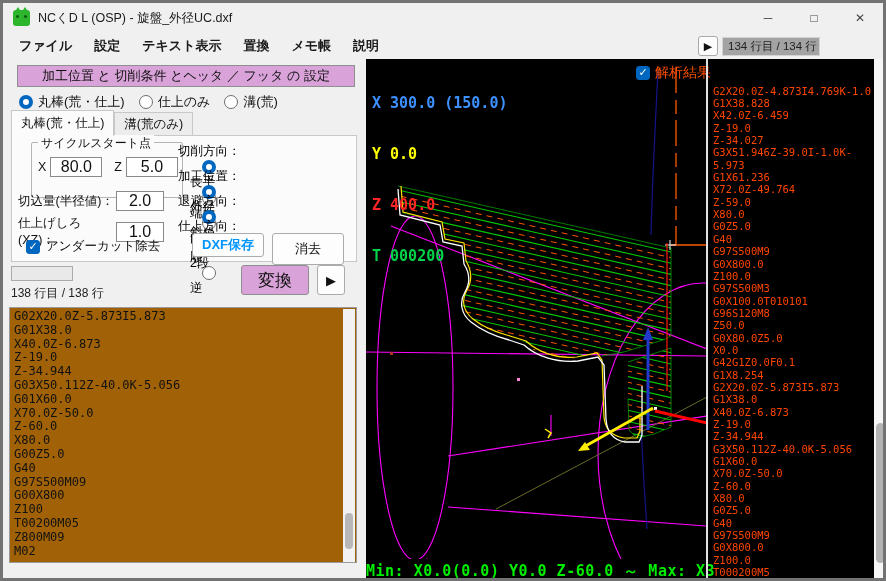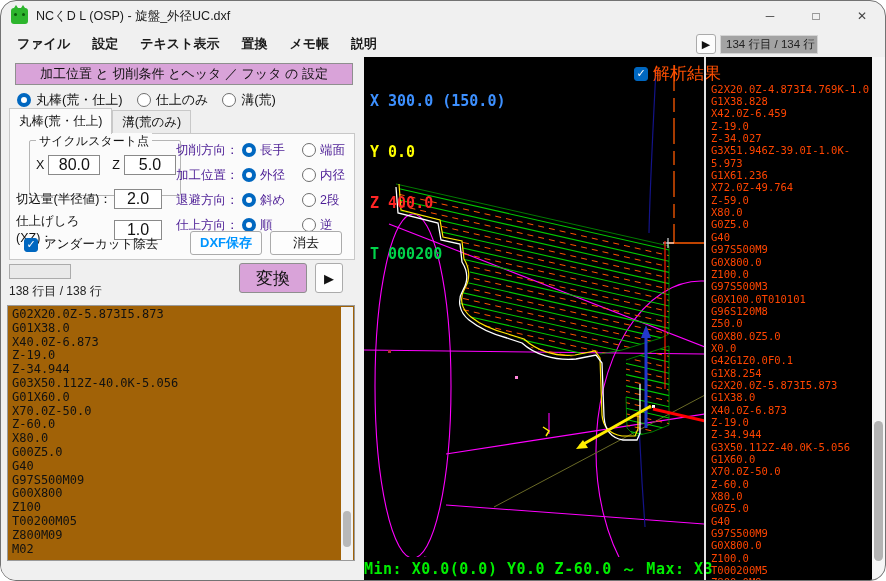--- a/index.html
+++ b/index.html
@@ -1,18 +1,18 @@
 <!DOCTYPE html>
 <html><head>
 <meta charset="utf-8">
 <style>
   html,body{margin:0;padding:0;background:#fff;}
   *{box-sizing:border-box;}
   body{font-family:"Liberation Sans",sans-serif;}
-  .window{position:relative;width:886px;height:581px;background:#f0f0f0;border:1px solid #737373;border-radius:16px;overflow:hidden;}
+  .window{position:relative;width:886px;height:581px;background:#f0f0f0;border:3px solid #737373;border-radius:0;overflow:hidden;}
 
   
   .titlebar{position:absolute;left:0;top:0;width:100%;height:30px;display:flex;align-items:center;}
   .app-icon{width:17px;height:16px;margin:0 8px 0 10px;position:relative;background:#2db52d;border-radius:3px;}
   .app-icon:before{content:"";position:absolute;top:-3px;left:1px;border-left:4px solid transparent;border-right:4px solid transparent;border-bottom:6px solid #2db52d;}
   .app-icon:after{content:"";position:absolute;top:-3px;right:1px;border-left:4px solid transparent;border-right:4px solid transparent;border-bottom:6px solid #2db52d;}
   .app-icon .eyes{position:absolute;top:5px;left:3px;width:3px;height:3px;background:#0a5c0a;border-radius:50%;box-shadow:8px 0 0 #0a5c0a;}
   .win-title{font-size:12.5px;color:#1b1b1b;}
   .win-controls{margin-left:auto;display:flex;height:100%;}
   .win-btn{width:46px;height:30px;display:flex;align-items:center;justify-content:center;font-size:12px;color:#444;cursor:default;}
@@ -35,46 +35,46 @@
   .tab.active{background:#fbfbfb;padding:4px 9px;position:relative;z-index:2;}
   .tabpage{position:absolute;left:8px;top:76px;width:346px;height:127px;background:#fbfbfb;border:1px solid #c8c8c8;}
 
   .groupbox{position:absolute;left:6px;top:6px;width:152px;height:56px;border:1px solid #b5b5b5;border-radius:2px;margin-left:13px;}
   .groupbox .legend{position:absolute;left:6px;top:-8px;background:#fbfbfb;padding:0 3px;font-size:12px;color:#111;}
   .gb-inner{position:absolute;left:0;top:14px;width:100%;display:flex;align-items:center;padding:0 6px;gap:4px;font-size:12.5px;color:#111;}
   .field{height:20px;border:1px solid #8a8a8a;background:#fff;font-size:16px;text-align:center;font-family:"Liberation Sans",sans-serif;color:#111;padding:0;}
   .fw{width:52px;}
   .field-row{position:absolute;left:6px;display:flex;align-items:center;font-size:12.5px;color:#111;}
   .field-row .lbl{width:98px;}
-  .opt-row{position:absolute;left:166px;display:flex;align-items:center;font-size:12.5px;color:#4c1d95;height:18px;}
+  .opt-row{position:absolute;left:166px;display:flex;align-items:center;font-size:12.5px;color:#000000;height:18px;flex-direction:column;}
   .opt-row .olbl{width:66px;}
   .opt-row .radio{margin-right:4px;}
   .opt-row .oname{margin-right:12px;min-width:30px;}
   .checkbox{width:14px;height:14px;border:1px solid #6e6e6e;border-radius:3px;background:#fff;display:inline-block;flex:0 0 auto;position:relative;}
   .checkbox.on{background:#0067c0;border-color:#0067c0;}
   .checkbox.on:after{content:"✓";position:absolute;left:1.5px;top:-1px;color:#fff;font-size:11px;}
   .undercut-row{position:absolute;left:14px;top:102px;display:flex;align-items:center;gap:6px;font-size:12.5px;color:#111;}
   .btn{border:1px solid #ababab;background:#fdfdfd;border-radius:3px;font-family:"Liberation Sans",sans-serif;color:#111;}
   .dxf-btn{position:absolute;left:180px;top:97px;width:72px;height:24px;font-size:13px;font-weight:bold;color:#0095ff;}
-  .clear-btn{position:absolute;left:260px;top:97px;width:72px;height:24px;font-size:13px;}
+  .clear-btn{position:absolute;left:260px;top:97px;width:72px;height:32px;font-size:13px;}
 
   .progress-box{position:absolute;left:8px;top:207px;width:62px;height:15px;background:#e9e9e9;border:1px solid #ababab;}
   .line-status{position:absolute;left:8px;top:226px;font-size:12px;color:#222;}
   .convert-btn{position:absolute;left:238px;top:206px;width:68px;height:30px;background:#d9a3d9;border:1px solid #8f8f8f;border-radius:3px;font-size:17px;color:#111;}
   .side-play{position:absolute;left:314px;top:206px;width:28px;height:30px;font-size:13px;}
 
   .gcode-area{position:absolute;left:6px;top:248px;width:348px;height:256px;background:#a16207;border:1px solid #9a9a9a;font-family:"DejaVu Sans Mono",monospace;font-size:12px;line-height:13.8px;color:#111;padding:2px 0 0 4px;overflow:hidden;}
   .gcode-scroll{position:absolute;right:1px;top:1px;width:12px;height:254px;background:#f2f2f2;}
   .gcode-thumb{position:absolute;left:2px;top:204px;width:8px;height:36px;background:#b8b8b8;border-radius:4px;}
 
   
   .viewer{position:absolute;left:363px;top:56px;width:521px;height:524px;background:#000;}
   .canvas{position:absolute;left:0;top:0;}
   .readout{position:absolute;left:6px;top:2px;font-family:"DejaVu Sans Mono",monospace;font-weight:bold;font-size:15px;line-height:17px;white-space:pre;}
-  .analysis{position:absolute;left:270px;top:5px;display:flex;align-items:center;gap:5px;font-size:17px;}
+  .analysis{position:absolute;left:270px;top:5px;display:flex;align-items:center;gap:5px;font-size:14px;}
   .divider{position:absolute;left:340px;top:0;width:2px;height:100%;background:#e2e2e2;}
   .code-col{position:absolute;left:347px;top:1px;width:161px;height:523px;font-family:"DejaVu Sans Mono",monospace;font-size:10.5px;line-height:12.35px;white-space:pre;overflow:hidden;}
   .code-scroll{position:absolute;right:0;top:0;width:13px;height:100%;background:#f6f6f6;}
   .code-thumb{position:absolute;left:2px;top:364px;width:9px;height:140px;background:#b3b3b3;border-radius:5px;}
   .maxmin{position:absolute;left:2px;top:474px;font-family:"DejaVu Sans Mono",monospace;font-size:12px;line-height:13px;white-space:pre;}
   .range-bar{position:absolute;left:0;top:500px;width:349px;height:24px;background:#000;font-family:"DejaVu Sans Mono",monospace;font-weight:bold;font-size:15px;line-height:24px;letter-spacing:0.5px;white-space:nowrap;overflow:hidden;}
 </style>
 </head>
 <body>
 

